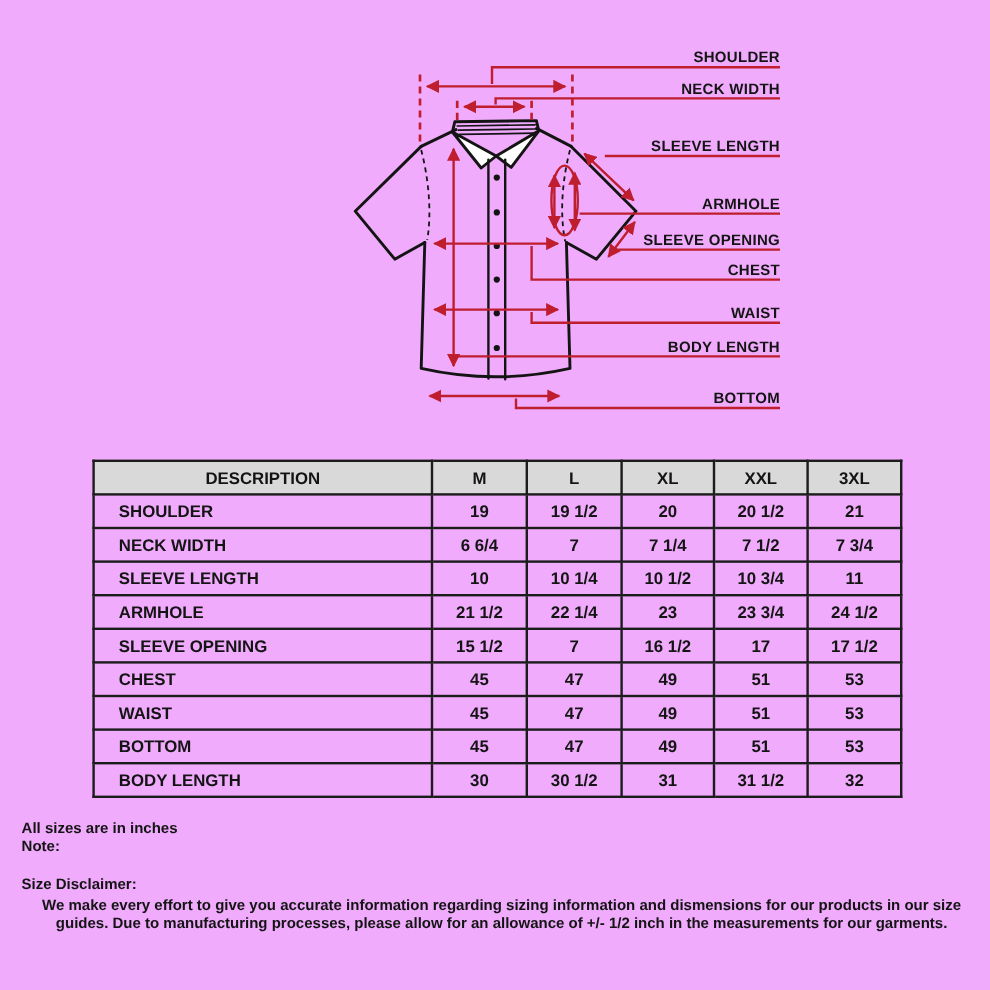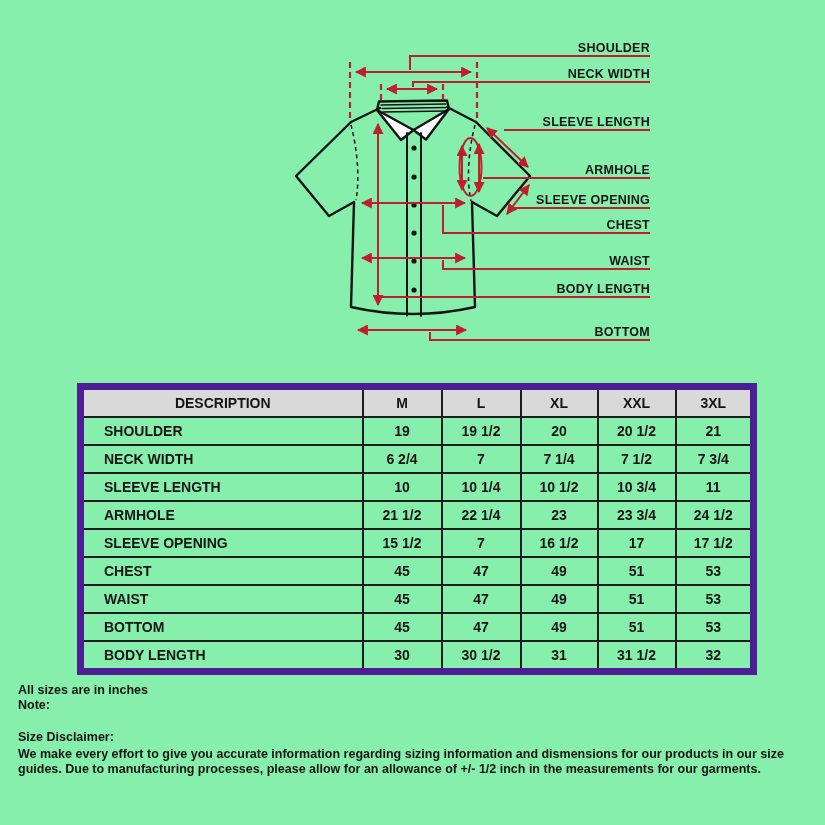--- a/index.html
+++ b/index.html
@@ -1,33 +1,33 @@
 <!DOCTYPE html>
 <html><head>
 <meta charset="utf-8">
 <style>
   html,body{margin:0;padding:0;background:#ffffff;}
-  .canvas{position:relative;width:825px;height:825px;background:#86efac;overflow:hidden;
+  .canvas{position:relative;width:825px;height:825px;background:#f0abfc;overflow:hidden;
           font-family:"Liberation Sans",sans-serif;color:#111;}
   
   .diagram{position:absolute;left:0;top:0;}
   svg text{font:700 12.5px "Liberation Sans",sans-serif;fill:#141414;letter-spacing:.25px;}
   
   .tablewrap{position:absolute;left:77px;top:383px;}
-  table.size{border-collapse:collapse;table-layout:fixed;width:673px;border:7px solid #4c1d95;}
+  table.size{border-collapse:collapse;table-layout:fixed;width:673px;border:2px solid #4c1d95;}
   table.size th,table.size td{border:2px solid #1c1c1c;height:26px;padding:0;
        font:700 14px "Liberation Sans",sans-serif;color:#141414;text-align:center;vertical-align:middle;}
   table.size thead th{background:#d9d9d9;}
   table.size td.desc{text-align:left;padding-left:20px;}
   
   .notes{position:absolute;left:18px;top:683px;font:700 12.5px "Liberation Sans",sans-serif;
          line-height:14.6px;color:#141414;}
   .disclaimer{position:absolute;left:18px;top:730px;width:800px;
          font:700 12.5px "Liberation Sans",sans-serif;line-height:15.6px;color:#141414;}
-  .disclaimer .para{margin-top:1px;}
+  .disclaimer .para{margin-top:1px;text-align:center;}
 </style>
 </head>
 <body>
 
 <div class="canvas">
 
   <svg class="diagram" width="825" height="370" viewBox="0 0 825 370">
     <defs>
       <marker id="ah" viewBox="0 0 10 10" refX="9" refY="5" markerWidth="5.5" markerHeight="5.5" orient="auto-start-reverse">
         <path d="M0,0 L10,5 L0,10 Z" fill="#be1e2d"></path>
@@ -130,21 +130,21 @@
           <tr>
             <td class="desc">SHOULDER</td>
             <td>19</td>
             <td>19 1/2</td>
             <td>20</td>
             <td>20 1/2</td>
             <td>21</td>
           </tr>
           <tr>
             <td class="desc">NECK WIDTH</td>
-            <td>6 2/4</td>
+            <td>6 6/4</td>
             <td>7</td>
             <td>7 1/4</td>
             <td>7 1/2</td>
             <td>7 3/4</td>
           </tr>
           <tr>
             <td class="desc">SLEEVE LENGTH</td>
             <td>10</td>
             <td>10 1/4</td>
             <td>10 1/2</td>

